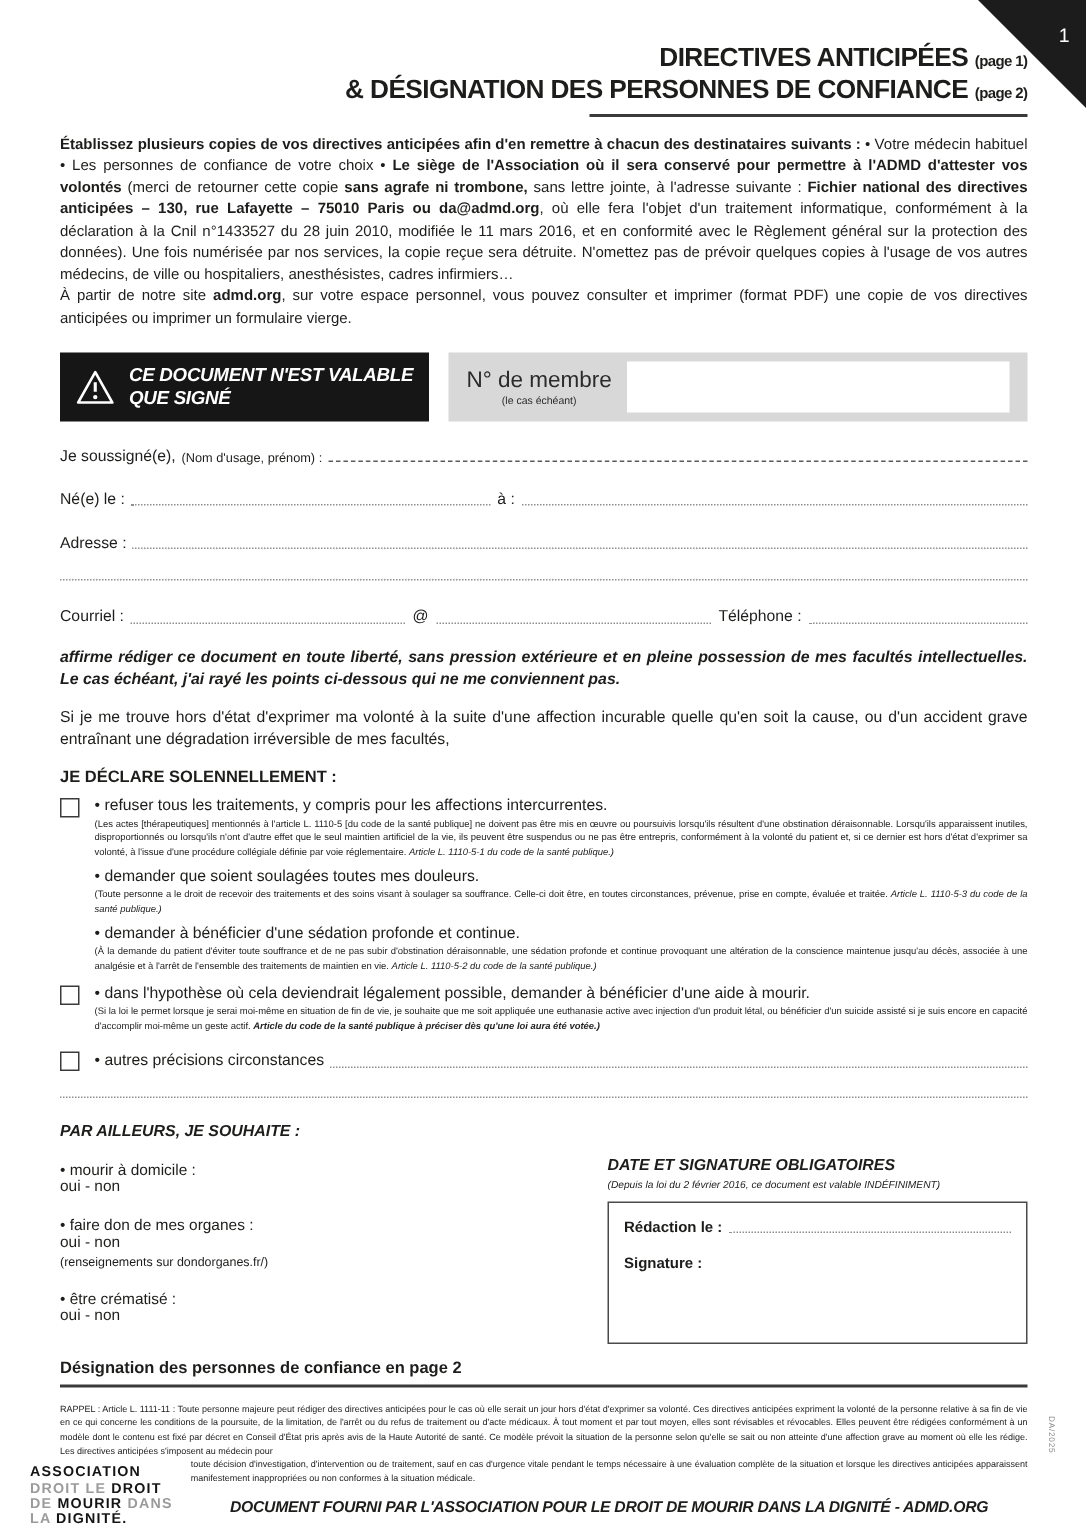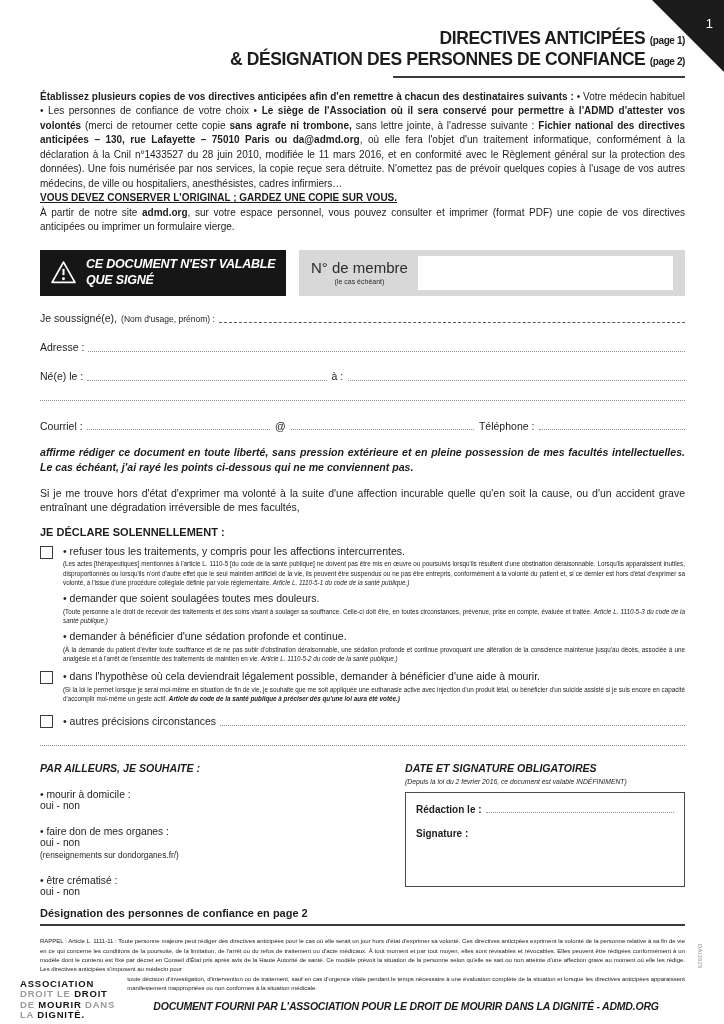--- a/index.html
+++ b/index.html
@@ -56,21 +56,21 @@
   .dsub{margin-top:5px;}
   .autres{display:flex;align-items:flex-end;flex:1;}
   .full-dots{border-bottom:1.3px dotted #8f8f8f;margin-top:17px;height:0;}
   
   .twocol{display:flex;margin-top:16px;}
   .leftcol{width:347px;}
   .wish-h{font-weight:bold;font-style:italic;font-size:10.6px;}
   .wrow{display:flex;justify-content:space-between;align-items:baseline;margin-top:15px;font-size:10.3px;flex-direction:column;}
   .wnote{font-size:8.3px;margin-top:2px;}
   .rightcol{flex:1;margin-left:18px;}
-  .sig-h{font-weight:bold;font-style:italic;font-size:10.6px;}
+  .sig-h{font-weight:bold;font-style:italic;font-size:10.6px;margin-top:23px;}
   .sig-note{font-style:italic;font-size:6.8px;margin-top:4px;}
   .sigbox{border:1.5px solid #4a4a4a;margin-top:7px;padding:11px 10px;height:95px;box-sizing:border-box;}
   .sigrow{display:flex;align-items:flex-end;font-size:10px;font-weight:bold;}
   .sigrow .dots{margin-left:4px;}
   .sig-sign{margin-top:13px;font-weight:bold;font-size:10px;}
   
   .desig{margin-top:10px;font-weight:bold;font-size:11px;}
   .desig-rule{margin-top:5px;border-top:2.5px solid #3a3a3a;height:0;}
   .rappel{margin-top:11px;font-size:6px;line-height:1.55;text-align:justify;color:#222;}
   .rappel p{margin:0;}
@@ -89,21 +89,20 @@
   <div class="corner-num">1</div>
 
   <header>
     <div class="t1"><span>DIRECTIVES ANTICIPÉES</span> <span class="pg">(page 1)</span></div>
     <div class="t2"><span>&amp; DÉSIGNATION DES PERSONNES DE CONFIANCE</span> <span class="pg">(page 2)</span></div>
     <div class="title-rule"></div>
   </header>
 
   <section class="intro">
     <p><span class="bold">Établissez plusieurs copies de vos directives anticipées afin d'en remettre à chacun des destinataires suivants : </span><span>• Votre médecin habituel • Les personnes de confiance de votre choix • </span><span class="bold">Le siège de l'Association où il sera conservé pour permettre à l'ADMD d'attester vos volontés </span><span>(merci de retourner cette copie </span><span class="bold">sans agrafe ni trombone,</span><span> sans lettre jointe, à l'adresse suivante : </span><span class="bold">Fichier national des directives anticipées – 130, rue Lafayette – 75010 Paris ou da@admd.org</span><span>, où elle fera l'objet d'un traitement informatique, conformément à la déclaration à la Cnil n°1433527 du 28 juin 2010, modifiée le 11 mars 2016, et en conformité avec le Règlement général sur la protection des données). Une fois numérisée par nos services, la copie reçue sera détruite. N'omettez pas de prévoir quelques copies à l'usage de vos autres médecins, de ville ou hospitaliers, anesthésistes, cadres infirmiers…</span></p>
-    <p><span class="keep">VOUS DEVEZ CONSERVER L'ORIGINAL ; GARDEZ UNE COPIE SUR VOUS.</span></p>
     <p><span>À partir de notre site </span><span class="bold">admd.org</span><span>, sur votre espace personnel, vous pouvez consulter et imprimer (format PDF) une copie de vos directives anticipées ou imprimer un formulaire vierge.</span></p>
   </section>
 
   <section class="boxrow">
     <div class="warn">
       <svg viewBox="0 0 26 24">
         <path d="M13 2 L24 21.5 H2 Z" fill="none" stroke="#ffffff" stroke-width="1.7" stroke-linejoin="round"></path>
         <line x1="13" y1="8.5" x2="13" y2="14.5" stroke="#ffffff" stroke-width="2"></line>
         <circle cx="13" cy="18" r="1.4" fill="#ffffff"></circle>
       </svg>
@@ -118,28 +117,28 @@
     </div>
   </section>
 
   <section class="identity">
     <div class="idrow">
       <span class="lbl">Je soussigné(e),</span>
       <span class="sub">(Nom d'usage, prénom) :</span>
       <span class="dash"></span>
     </div>
     <div class="idrow">
-      <span class="lbl">Adresse :</span>
-      <span class="dots"></span>
-    </div>
-    <div class="idrow">
       <span class="lbl">Né(e) le :</span>
       <span class="dots w3"></span>
       <span class="lbl at">à :</span>
       <span class="dots w1"></span>
+    </div>
+    <div class="idrow">
+      <span class="lbl">Adresse :</span>
+      <span class="dots"></span>
     </div>
     <div class="idrow">
       <span class="dots"></span>
     </div>
     <div class="idrow">
       <span class="lbl">Courriel :</span>
       <span class="dots w2"></span>
       <span class="lbl at">@</span>
       <span class="dots w2"></span>
       <span class="lbl at">Téléphone :</span>

